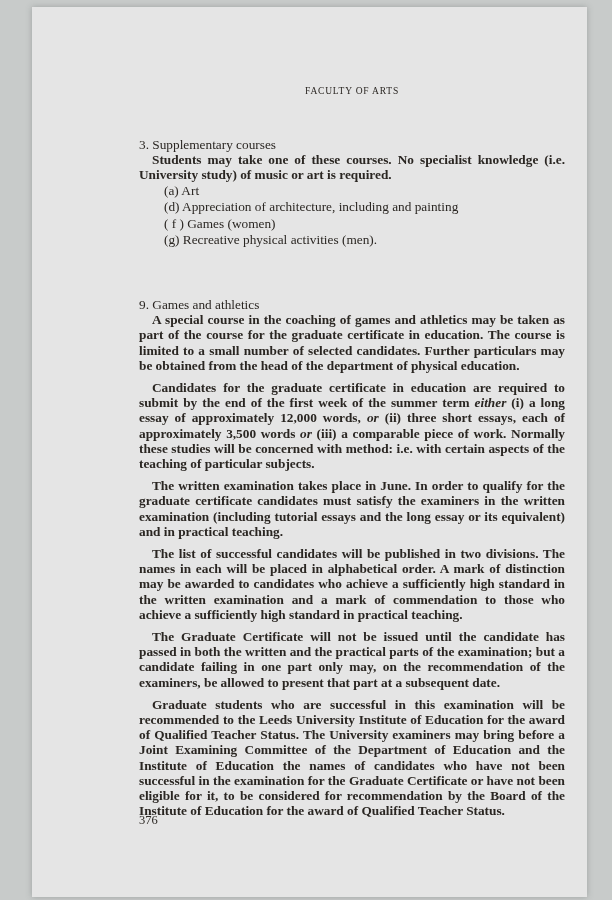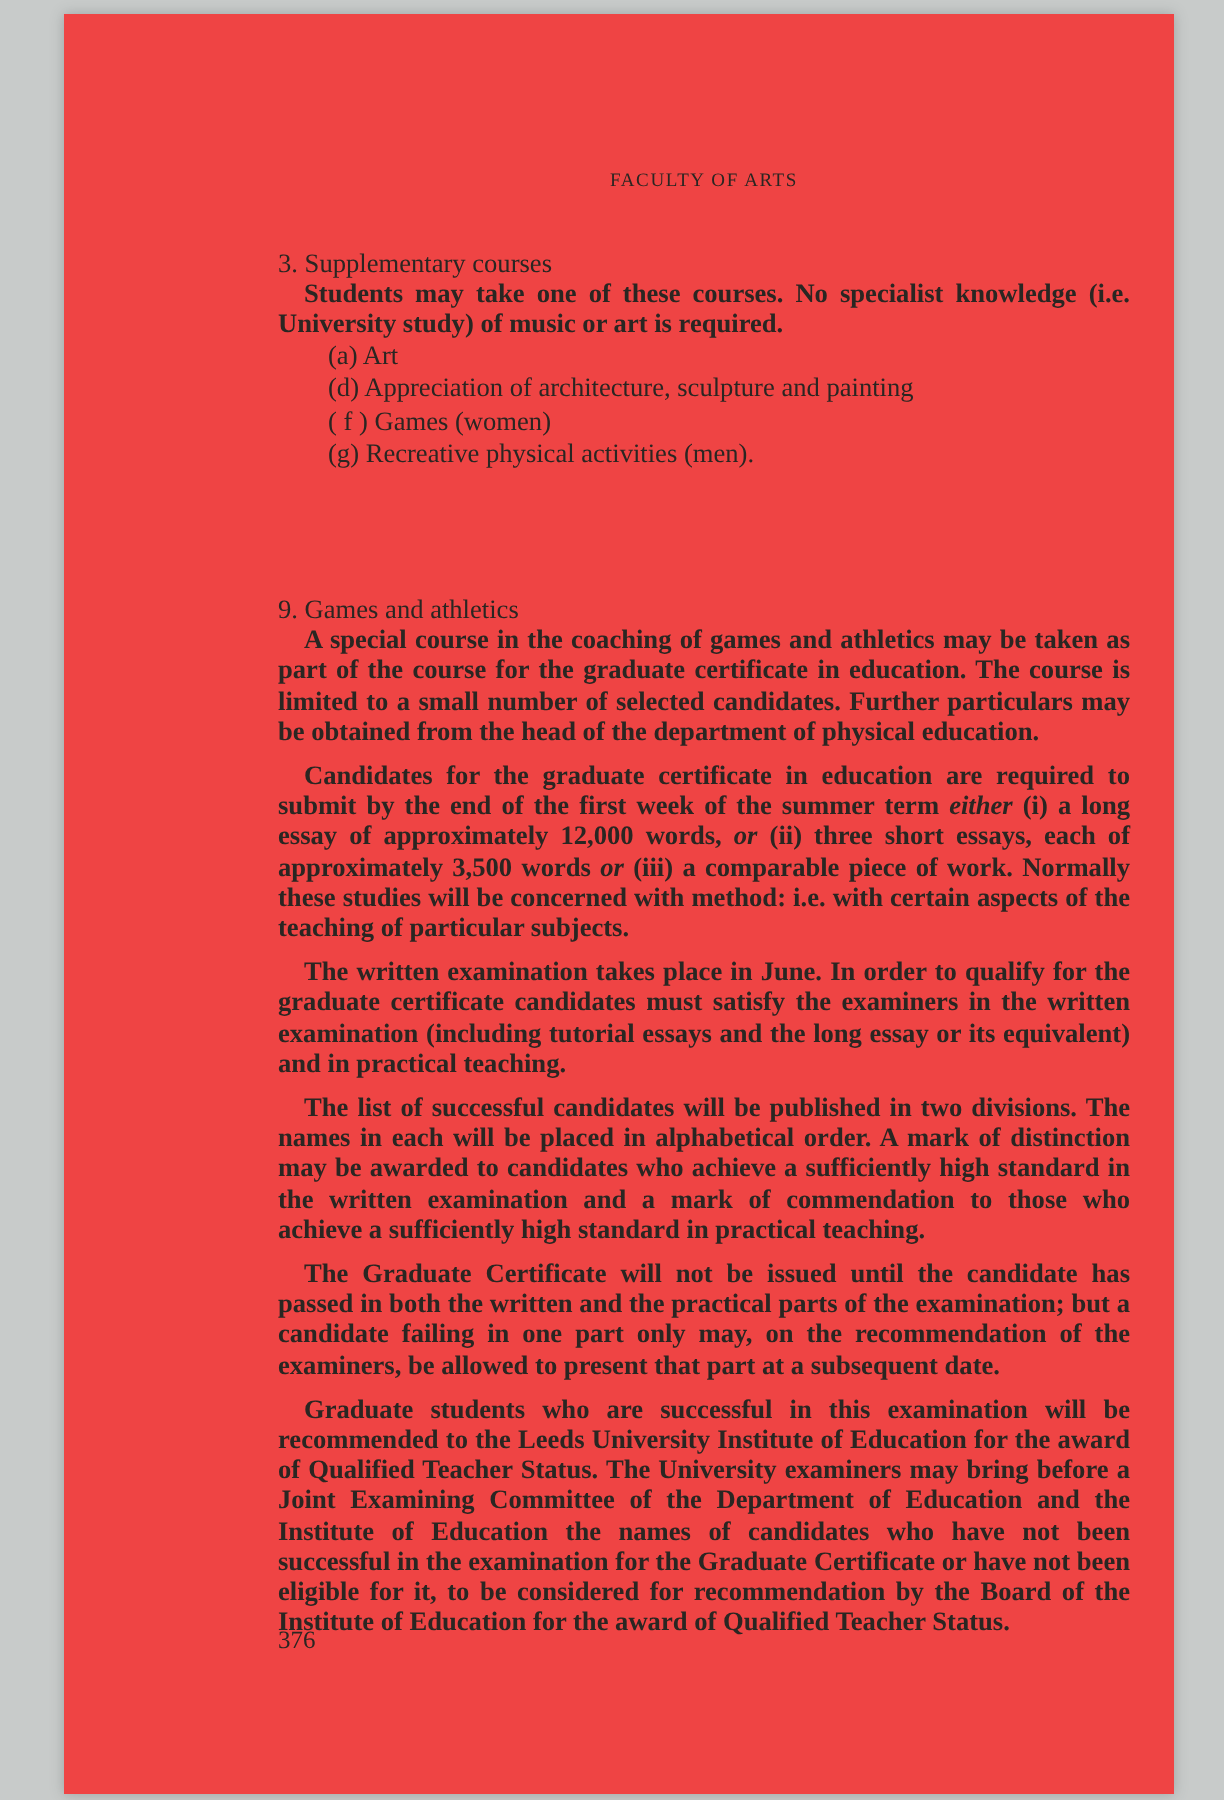--- a/index.html
+++ b/index.html
@@ -7,21 +7,21 @@
       width: 612px; height: 900px; overflow: hidden;
       background: #c8cbca;
       position: relative;
       font-family: "Liberation Serif", "DejaVu Serif", serif;
       color: #2a2622;
     }
     .paper {
       position: absolute;
       left: 32px; top: 7px;
       width: 555px; height: 890px;
-      background: #ef4444;
+      background: #e5e5e5;
       box-shadow: 0 0 6px rgba(80,85,85,0.35);
     }
     .content {
       position: absolute;
       left: 107px; top: 0;
       width: 426px;
     }
     .running-head {
       position: absolute;
       top: 79px; left: 0; width: 426px;
@@ -48,26 +48,26 @@
     em { font-style: italic; }
   </style>
 </head>
 <body>
 
 <div class="paper">
   <div class="content">
 
     <div class="running-head">FACULTY OF ARTS</div>
 
-    <div class="block" style="top:117px;">
+    <div class="block" style="top:130px;">
       <p class="heading">3. Supplementary courses</p>
       <p class="para">Students may take one of these courses. No specialist knowledge (i.e. University study) of music or art is required.</p>
       <ul class="list">
         <li>(a) Art</li>
-        <li>(d) Appreciation of architecture, sculpture and painting</li>
+        <li>(d) Appreciation of architecture, including and painting</li>
         <li>( f ) Games (women)</li>
         <li>(g) Recreative physical activities (men).</li>
       </ul>
     </div>
 
     <div class="block" style="top:290px;">
       <p class="heading">9. Games and athletics</p>
       <p class="para">A special course in the coaching of games and athletics may be taken as part of the course for the graduate certificate in education. The course is limited to a small number of selected candidates. Further particulars may be obtained from the head of the department of physical education.</p>
       <div class="gap"></div>
       <p class="para"><span>Candidates for the graduate certificate in education are required to submit by the end of the first week of the summer term </span><em>either</em><span> (i) a long essay of approximately 12,000 words, </span><em>or</em><span> (ii) three short essays, each of approximately 3,500 words </span><em>or</em><span> (iii) a comparable piece of work. Normally these studies will be concerned with method: i.e. with certain aspects of the teaching of particular subjects.</span></p>

